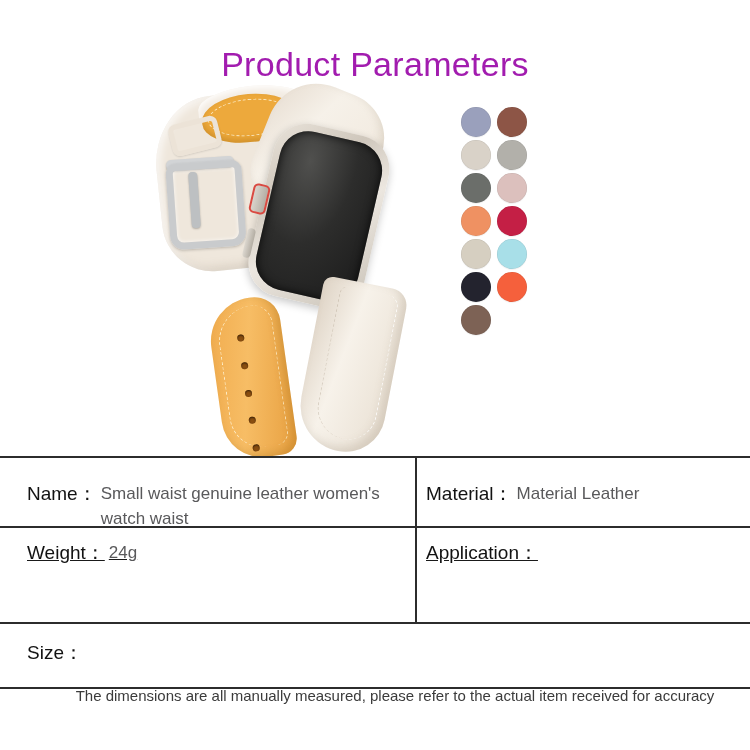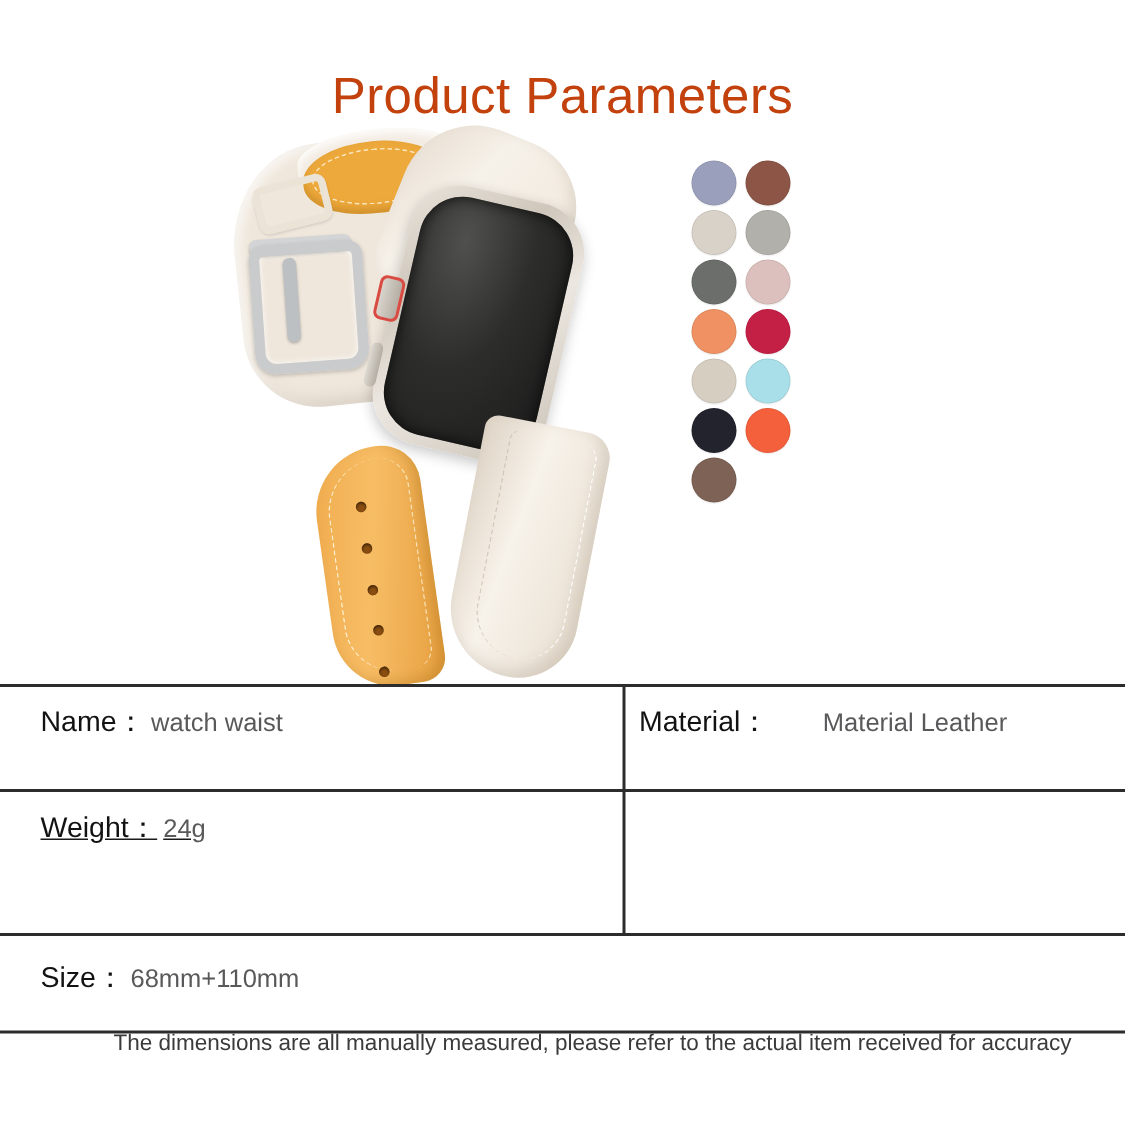--- a/index.html
+++ b/index.html
@@ -20,21 +20,21 @@
   .title-wrap {
     height: 92px;
     display: flex;
     align-items: center;
     justify-content: center;
   }
   .page-title {
     font-size: 34px;
     font-weight: 400;
     letter-spacing: 0.3px;
-    color: #c2410c;
+    color: #a21caf;
     margin-top: 37px;
   }
 
   
   .hero {
     position: relative;
     height: 364px;
     width: 750px;
   }
 
@@ -95,27 +95,27 @@
     padding-top: 13px;
   }
   .spec-cell.left {
     width: 417px;
     padding-left: 27px;
     border-right: 2px solid #2c2c2c;
   }
   .spec-cell.left.full {
     width: 750px;
     border-right: none;
+    gap: 44px;
   }
   .spec-cell.right {
     width: 266px;
     padding-left: 9px;
-    gap: 32px;
-  }
-  .spec-row.r1 .spec-cell { padding-top: 11px; }
+  }
+  .spec-row.r1 .spec-cell { padding-top: 23px; }
   .spec-row.r2 .spec-cell { padding-top: 12px; }
   .spec-row.r3 .spec-cell { padding-top: 16px; }
 
   .spec-label {
     font-size: 19px;
     color: #121212;
     white-space: nowrap;
     line-height: 25px;
     flex: 0 0 auto;
   }
@@ -427,48 +427,47 @@
       <div class="swatch-cell empty"></div>
     </div>
 </div>
 
 <div class="spec-table">
 
   <div class="spec-row r1">
     <div class="spec-cell left">
       <span class="spec-label">Name：</span>
       <span class="spec-value">
+          <span class="vline">Small waist genuine leather women's</span>
           <span class="vline">watch waist</span>
         </span>
     </div>
     <div class="spec-cell right">
       <span class="spec-label">Material：</span>
       <span class="spec-value">
           <span class="vline">Material Leather</span>
         </span>
     </div>
   </div>
 
   <div class="spec-row r2">
     <div class="spec-cell left">
       <span class="spec-label">Weight：</span>
       <span class="spec-value">
           <span class="vline">24g</span>
         </span>
     </div>
     <div class="spec-cell right">
+      <span class="spec-label">Application：</span>
     </div>
   </div>
 
   <div class="spec-row r3">
     <div class="spec-cell left full">
       <span class="spec-label">Size：</span>
-      <span class="spec-value">
-          <span class="vline">68mm+110mm</span>
-        </span>
     </div>
   </div>
 
 </div>
 
 <div class="footer-note">
   <span>The dimensions are all manually measured, please refer to the actual item received for accuracy</span>
 </div>
 
 </body></html>

